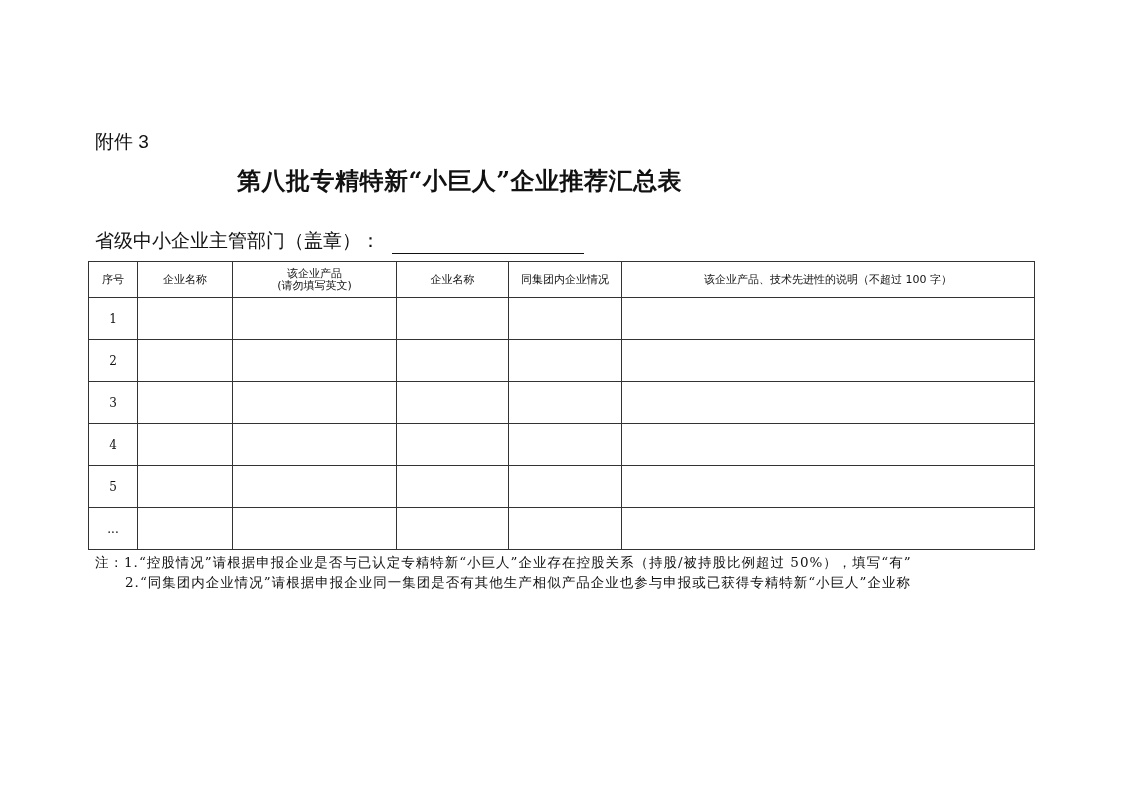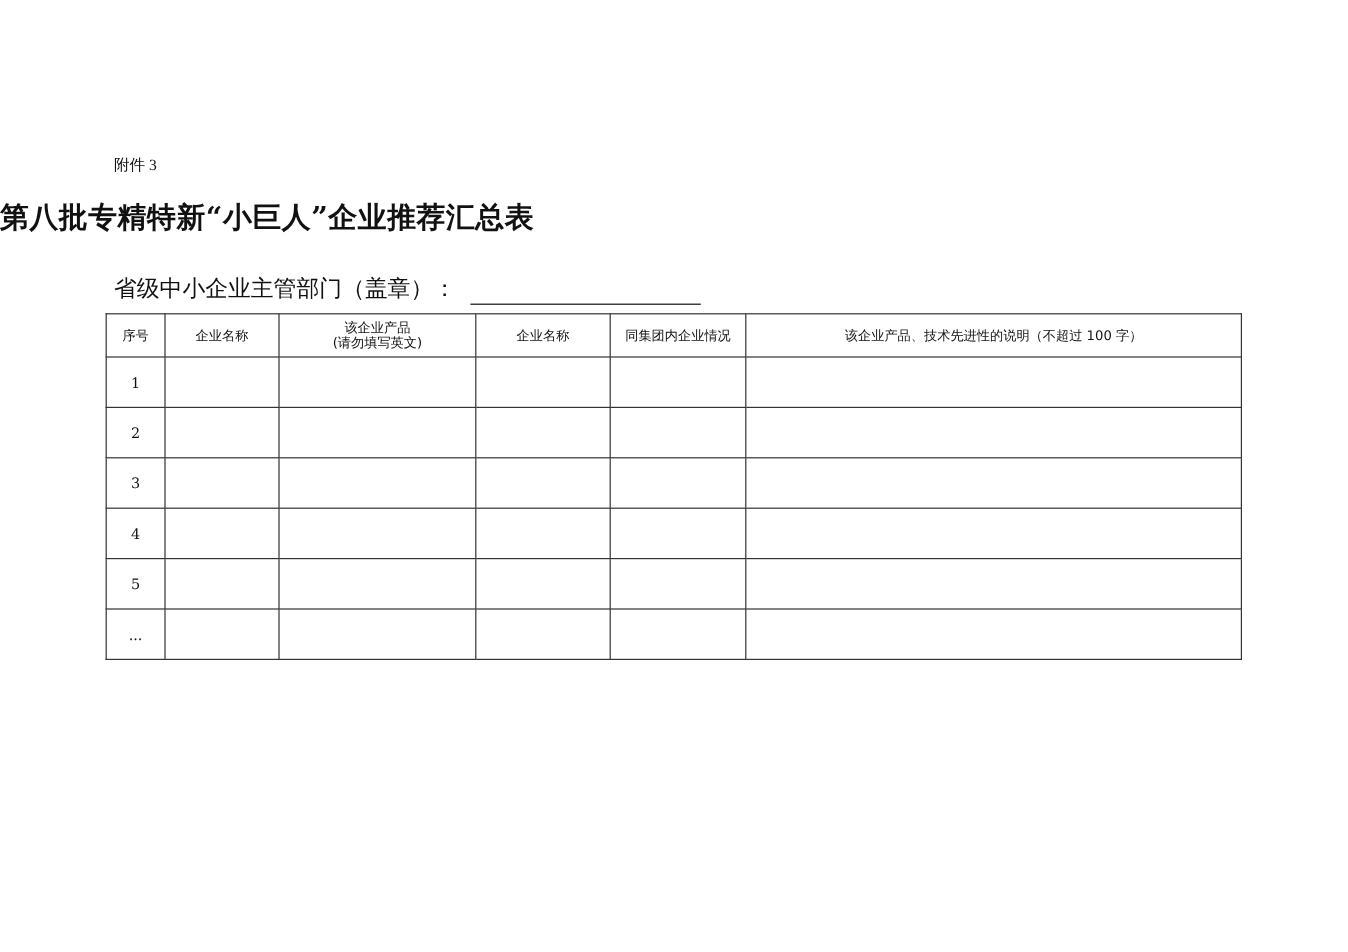--- a/index.html
+++ b/index.html
@@ -1,18 +1,18 @@
 <!DOCTYPE html>
 <html><head>
 <meta charset="utf-8">
 <style>
   html, body { margin:0; padding:0; background:#ffffff; }
   body { width:1123px; height:793px; position:relative; overflow:hidden; font-family:"DejaVu Sans", sans-serif; color:#111; }
-  .attach { position:absolute; left:95px; top:129px; font-size:13px; font-family:Liberation Serif, serif; }
-  .title { position:absolute; left:0; width:919px; top:165px; font-size:24px; font-weight:bold; font-family:"DejaVu Serif", serif; letter-spacing:0.5px; }
+  .attach { position:absolute; left:95px; top:129px; font-size:19px; font-family:Liberation Sans, sans-serif; }
+  .title { position:absolute; left:0; width:919px; top:165px; text-align:center; font-size:24px; font-weight:bold; font-family:"DejaVu Serif", serif; letter-spacing:0.5px; }
   .dept { position:absolute; left:95px; top:228px; font-size:19px; font-family:Liberation Mono, monospace; display:flex; align-items:flex-end; }
   .dept .line { display:inline-block; width:192px; border-bottom:1.5px solid #111; margin-left:12px; height:20px; }
   table { position:absolute; left:88px; top:261px; border-collapse:collapse; table-layout:fixed; width:946px; }
   td, th { border:1.3px solid #333; padding:0; text-align:center; vertical-align:middle; }
   th { height:35px; font-size:11px; font-weight:normal; font-family:"DejaVu Sans", sans-serif; line-height:12px;margin-left:19px; }
   td { height:41px; font-size:12px; font-family:"DejaVu Serif", serif; }
   .notes { position:absolute; left:95px; top:553px; font-family:"DejaVu Serif", serif; font-size:13.5px; line-height:19.5px; letter-spacing:1px; }
   .notes .l { white-space:nowrap; }
   .in1 { padding-left:48px; }
   .in2 { padding-left:30px; }
@@ -93,13 +93,15 @@
       <td></td>
       <td></td>
       <td></td>
       <td></td>
       <td></td>
     </tr>
   </tbody>
 </table>
 
 <div class="notes">
+  <div class="l">注：1.“控股情况”请根据申报企业是否与已认定专精特新“小巨人”企业存在控股关系（持股/被持股比例超过 50%），填写“有”</div>
+  <div class="l in2">2.“同集团内企业情况”请根据申报企业同一集团是否有其他生产相似产品企业也参与申报或已获得专精特新“小巨人”企业称</div>
 </div>
 
 </body></html>

